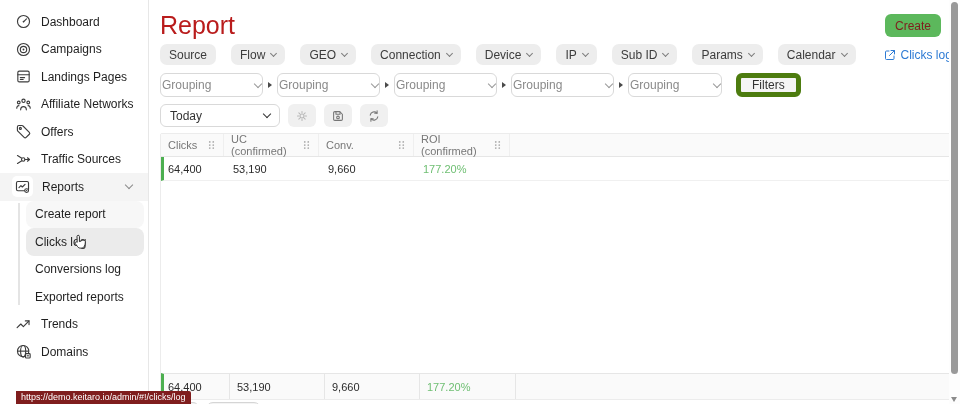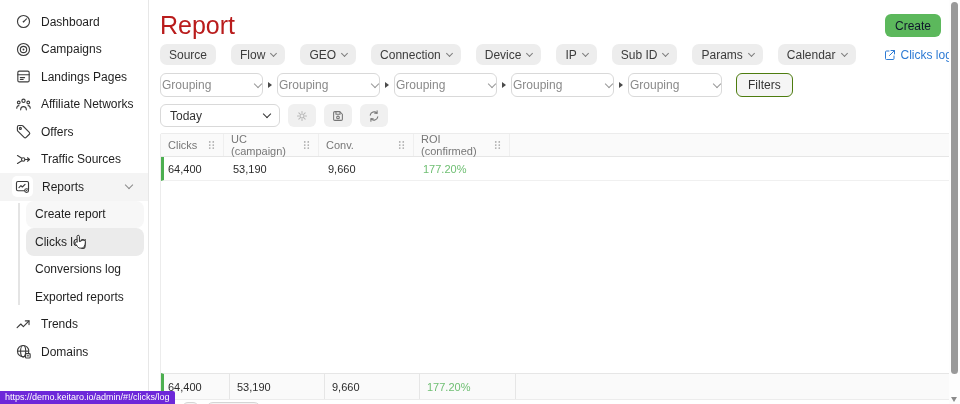--- a/index.html
+++ b/index.html
@@ -37,21 +37,21 @@
   .chev {
     display:inline-block; width:6px; height:6px;
     border-right:1.4px solid currentColor; border-bottom:1.4px solid currentColor;
     transform:rotate(45deg); margin-top:-3px;
   }
   
   .main { position:absolute; left:149px; top:0; right:0; bottom:0; padding:10px 0 0 11px; }
   .head-row { display:flex; align-items:flex-start; width:781px; }
   .page-title { font-size:25px; color:#b91c1c; font-weight:400; line-height:30px; }
   .create-btn {
-    margin-left:auto; margin-top:4px; background:#5cb85c; color:#0f172a;
+    margin-left:auto; margin-top:4px; background:#5cb85c; color:#7f1d1d;
     font-size:12px; border:none; border-radius:6px; height:23px; padding:0 10px; cursor:pointer;
   }
   .chips-row { display:flex; align-items:center; margin-top:4px; width:781px; }
   .chip {
     background:#ededed; border-radius:7px; height:21px; padding:0 9px;
     display:flex; align-items:center; gap:6px; font-size:12px; color:#3c3c3c;
     margin-right:15px; cursor:pointer; white-space:nowrap;
   }
   .chip .chev { color:#7d7d7d; width:5px; height:5px; }
   .log-link {
@@ -66,21 +66,21 @@
   }
   .gsel.small { width:94px; }
   .gsel .chev { color:#999; }
   .gsep {
     width:0; height:0; border-left:4px solid #4a4a4a;
     border-top:3.5px solid transparent; border-bottom:3.5px solid transparent;
     margin:0 5px;
   }
   .filters-btn {
     margin-left:14px; height:24px; padding:0 11px; background:#f5f5f5;
-    border:1px solid #4d7c0f; border-radius:6px; font-size:12px; color:#333; cursor:pointer;
+    border:5px solid #4d7c0f; border-radius:6px; font-size:12px; color:#333; cursor:pointer;
   }
   .toolbar-row { display:flex; align-items:center; margin-top:7px; }
   .tsel {
     width:120px; height:23px; background:#fff; border:1px solid #d9d9d9; border-radius:6px;
     display:flex; align-items:center; justify-content:space-between;
     padding:0 9px; font-size:12px; color:#333; cursor:pointer;
   }
   .icon-btn {
     width:28px; height:23px; background:#f0f0f0; border:none; border-radius:6px;
     display:flex; align-items:center; justify-content:center; margin-left:8px; cursor:pointer;
@@ -113,21 +113,21 @@
   .pg-select { width:55px; height:16px; border:1px solid #d5d5d5; background:#f4f4f4; border-radius:7px; margin-left:2px; }
   
   .scrollbar { position:absolute; right:0; top:0; bottom:0; width:11px; background:#fdfdfd; z-index:3; }
   .scroll-thumb { position:absolute; top:2px; left:2px; width:7px; height:372px; background:#999; border-radius:4px; }
   .scroll-arrow {
     position:absolute; bottom:2px; left:2px; width:0; height:0;
     border-left:3.5px solid transparent; border-right:3.5px solid transparent; border-top:5px solid #8b8b8b;
   }
   
   .statusbar {
-    position:absolute; left:0; bottom:0; height:13px; background:#6d28d9; color:#fff;
+    position:absolute; left:16px; bottom:0; height:13px; background:#7f1d1d; color:#fff;
     font-size:9px; line-height:13px; padding:0 5px; border-top-right-radius:2px; z-index:4;
     white-space:nowrap;
   }
   .cursor-hand { position:absolute; left:73px; top:234px; z-index:5; pointer-events:none; }
   svg { display:block; }
 </style>
 </head>
 <body>
 
 <nav class="sidebar">
@@ -388,21 +388,21 @@
               <circle cx="2" cy="2" r="1"></circle>
               <circle cx="6" cy="2" r="1"></circle>
               <circle cx="2" cy="5.5" r="1"></circle>
               <circle cx="6" cy="5.5" r="1"></circle>
               <circle cx="2" cy="9" r="1"></circle>
               <circle cx="6" cy="9" r="1"></circle>
             </svg>
         </span>
       </div>
       <div class="th w2">
-        <span>UC (campaign)</span>
+        <span>UC (confirmed)</span>
         <span>
           <svg width="7" height="10" viewBox="0 0 8 11" fill="#aaa">
               <circle cx="2" cy="2" r="1"></circle>
               <circle cx="6" cy="2" r="1"></circle>
               <circle cx="2" cy="5.5" r="1"></circle>
               <circle cx="6" cy="5.5" r="1"></circle>
               <circle cx="2" cy="9" r="1"></circle>
               <circle cx="6" cy="9" r="1"></circle>
             </svg>
         </span>

